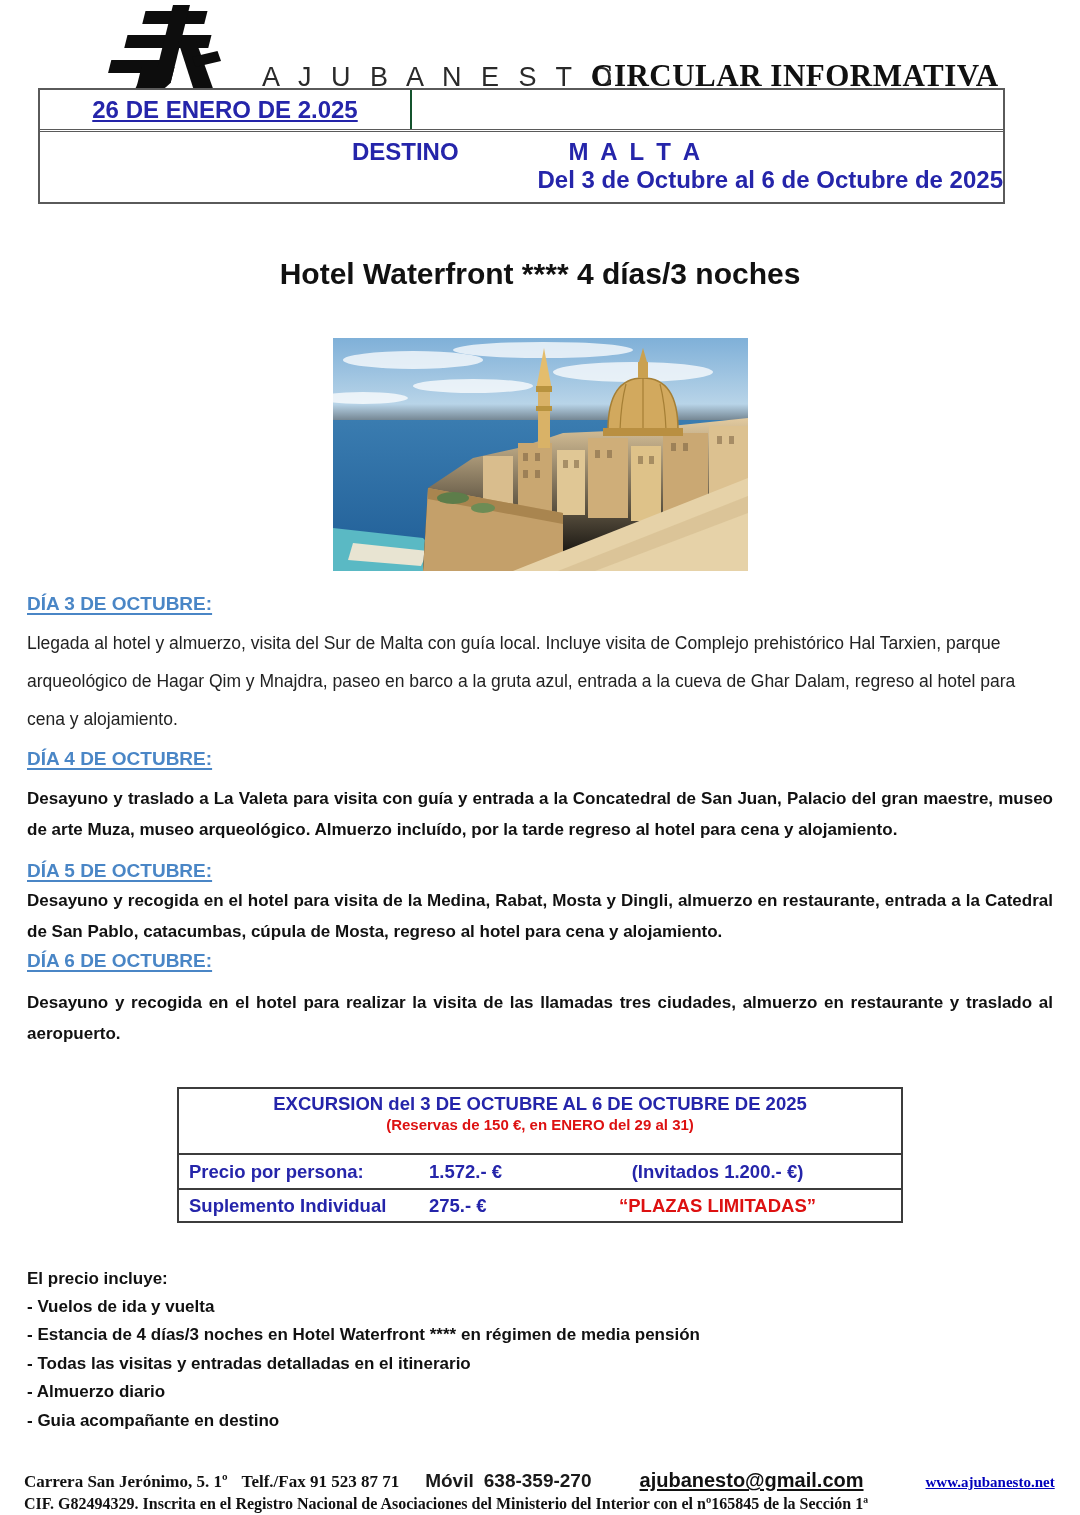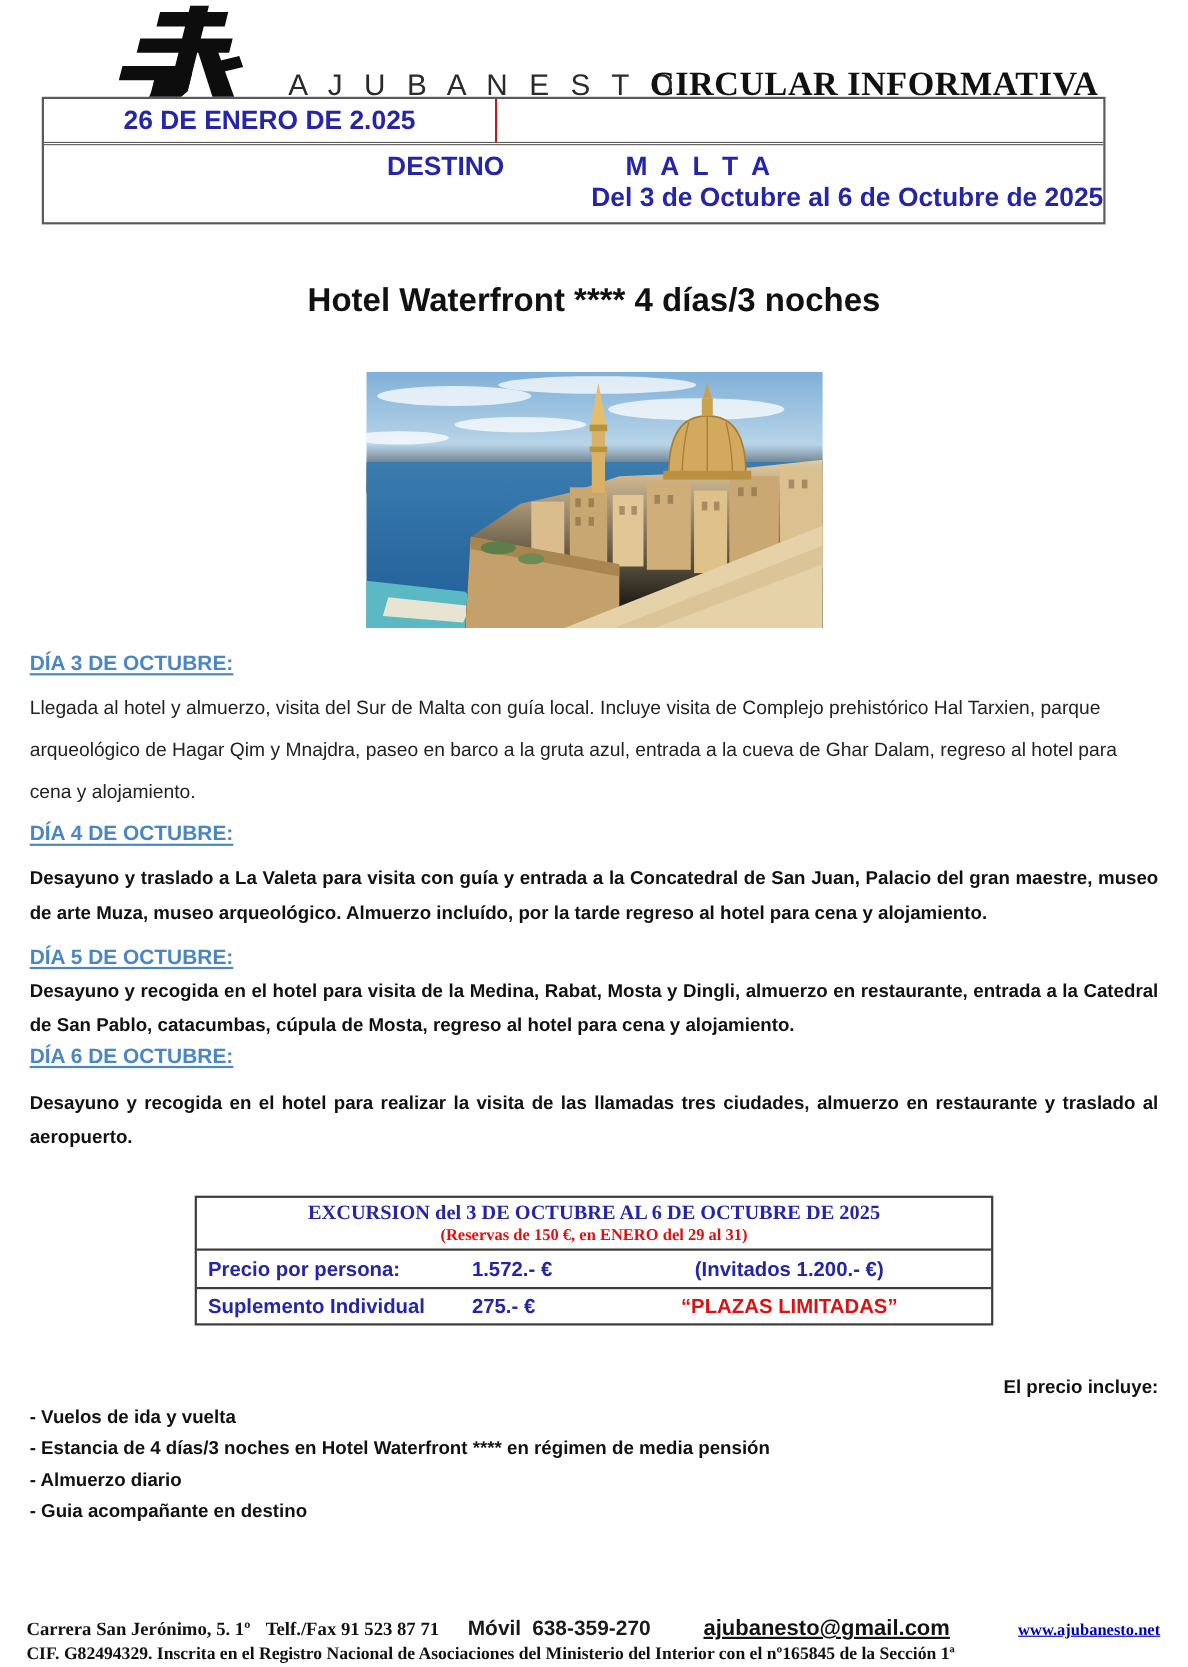--- a/index.html
+++ b/index.html
@@ -35,22 +35,22 @@
   }
 
   
   .info-table {
     position:absolute; left:38px; top:88px; width:967px;
     border:2px solid #5a5a5a;
     background:#fff;
   }
   .info-row1 { display:flex; border-bottom:3px double #5a5a5a; height:42px; }
   .info-cell-date {
-    width:412px; border-right:2px solid #b91c1c;
-    display:flex; align-items:center; justify-content:center;
+    width:372px; border-right:2px solid #14532d;
+    display:flex; align-items:center; justify-content:center;text-decoration:underline;
   }
   .info-cell-number {
     flex:1; display:flex; align-items:center; justify-content:center;
     padding-left:170px;
   }
   .info-row2 { padding:6px 0 8px 12px; text-align:right; }
   .navy-b { color:#2525aa; font-weight:700; }
   .info-table .big { font-size:24px; }
   .destino-line { display:flex; justify-content:center; gap:110px; }
   .malta { letter-spacing:3px; }
@@ -91,38 +91,38 @@
     text-align:justify;
   }
 
   
   .price-table {
     margin:38px 0 0 150px; width:726px;
     border:2px solid #3c3c3c;
   }
   .pt-head {
     border-bottom:2px solid #3c3c3c;
-    text-align:center; padding:4px 0 3px 0;font-family:Liberation Serif, serif;
+    text-align:center; padding:4px 0 20px 0;
   }
   .pt-title { font-size:18.5px; font-weight:700; color:#2525aa; }
   .pt-sub { font-size:15px; font-weight:700; color:#dd1111; margin-top:1px; }
   .pt-row {
     display:grid; grid-template-columns:250px 160px 1fr;
     align-items:center; height:33px; font-size:18.5px; font-weight:700;
   }
   .pt-row + .pt-row { border-top:2px solid #3c3c3c; }
   .pt-label { color:#2525aa; padding-left:10px; }
   .pt-price { color:#2525aa; }
   .pt-note { text-align:center; padding-right:55px; }
   .pt-note.blue { color:#2525aa; }
   .pt-note.red { color:#dd1111; }
 
   
   .includes { margin-top:42px; }
-  .includes-heading { font-size:17px; font-weight:700; color:#111; line-height:28px;text-align:right; }
+  .includes-heading { font-size:17px; font-weight:700; color:#111; line-height:28px; }
   .includes-list { list-style:none; }
   .includes-list li { font-size:17px; font-weight:700; color:#111; line-height:28.4px; }
 
   
   .footer {
     position:absolute; left:0; right:0; bottom:2px;
     padding:0 24px;
     font-family:"Liberation Serif", serif;
   }
   .footer-line1 { display:flex; align-items:baseline; white-space:nowrap; }
@@ -314,20 +314,21 @@
         <div class="pt-price">275.- €</div>
         <div class="pt-note red">“PLAZAS LIMITADAS”</div>
       </div>
     </div>
 
     <div class="includes">
       <div class="includes-heading">El precio incluye:</div>
       <ul class="includes-list">
         <li>- Vuelos de ida y vuelta</li>
         <li>- Estancia de 4 días/3 noches en Hotel Waterfront **** en régimen de media pensión</li>
+        <li>- Todas las visitas y entradas detalladas en el itinerario</li>
         <li>- Almuerzo diario</li>
         <li>- Guia acompañante en destino</li>
       </ul>
     </div>
   </div>
 
   <div class="footer">
     <div class="footer-line1">
       <span class="f-serif">Carrera San Jerónimo, 5. 1º</span>
       <span class="f-serif f-phone">Telf./Fax  91 523 87 71</span>

